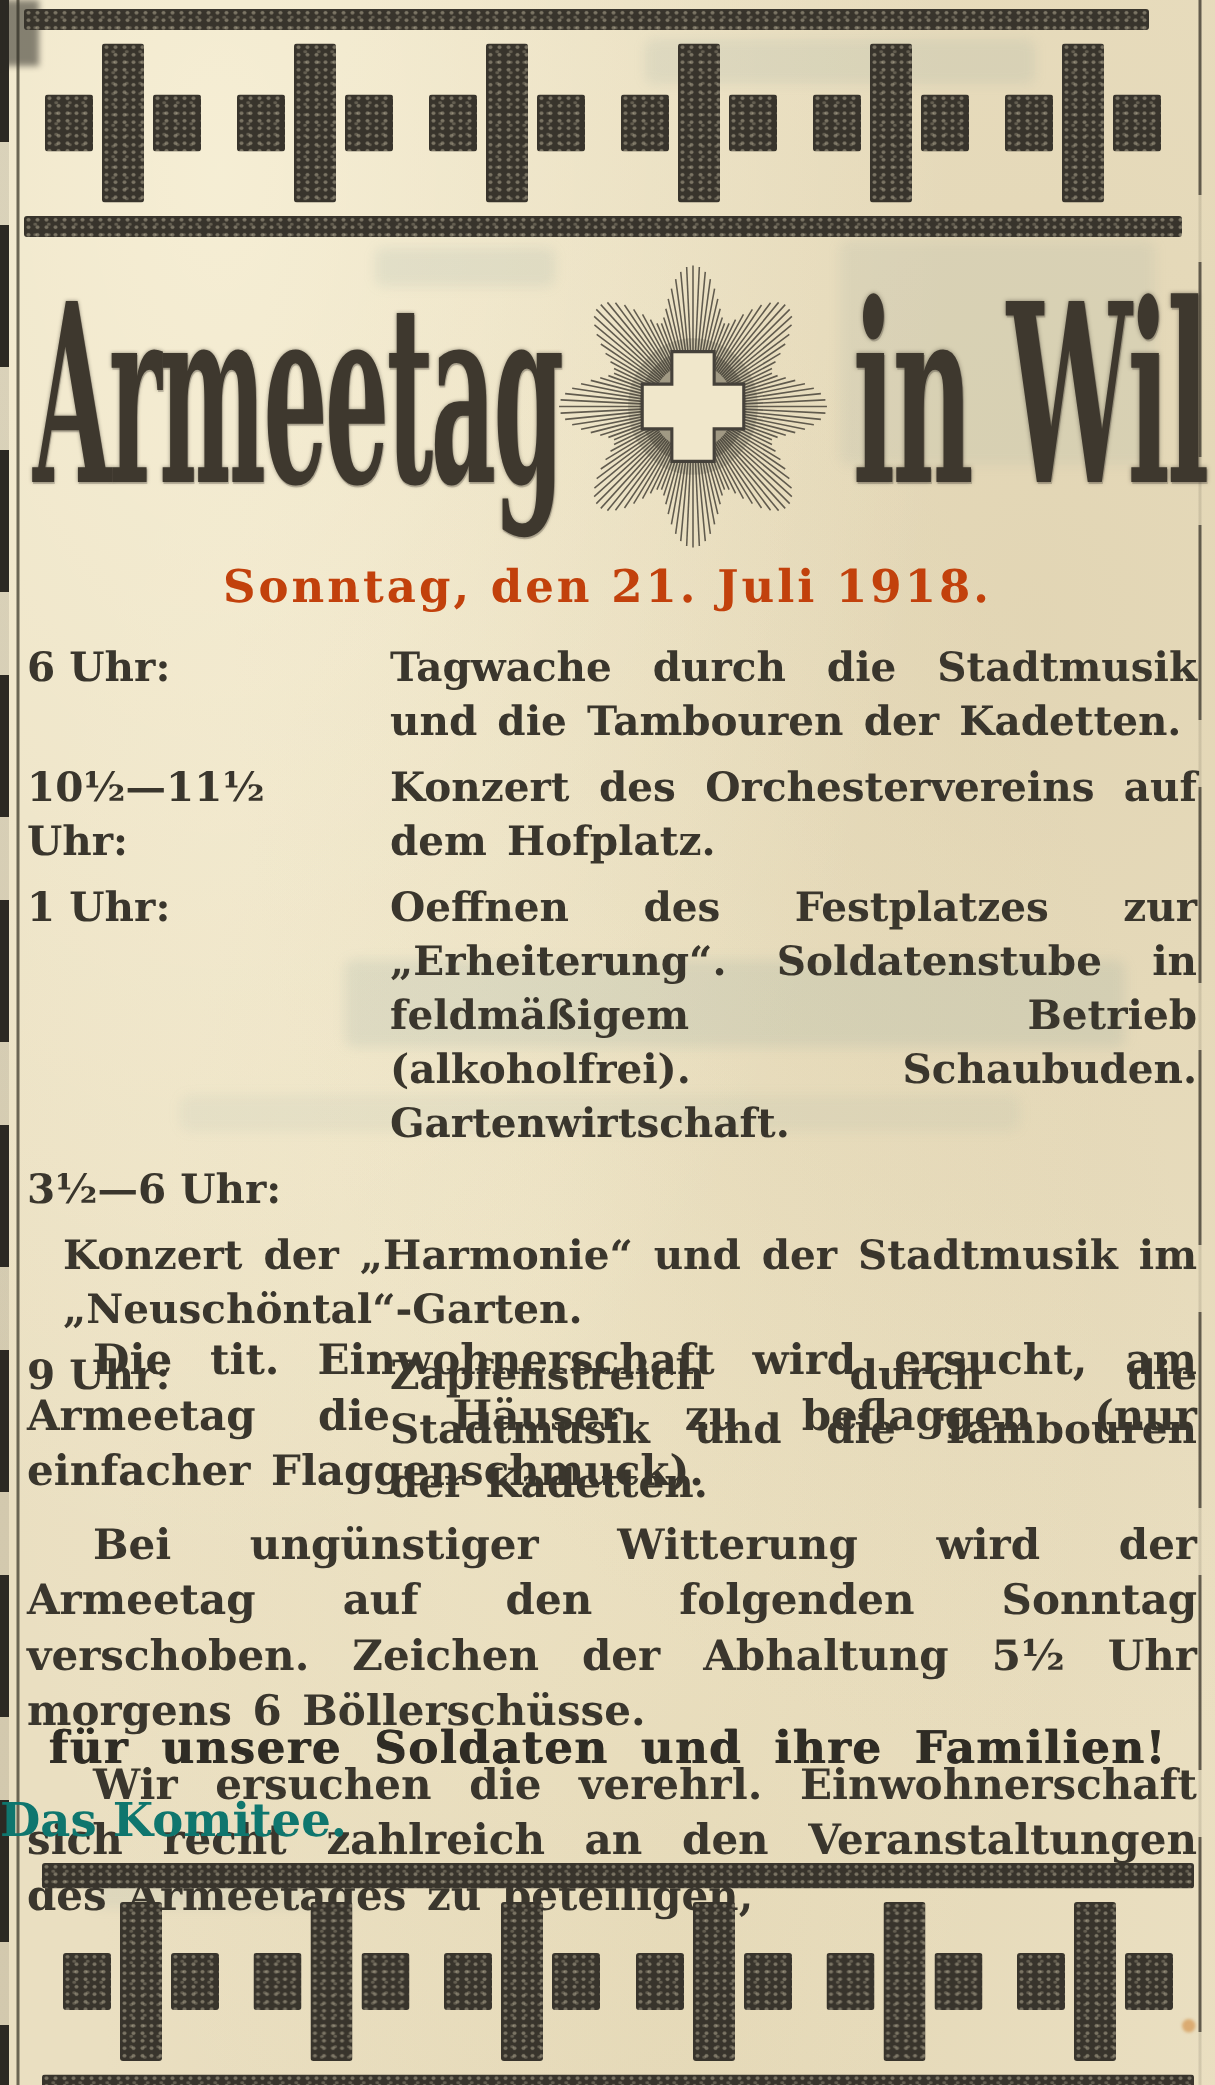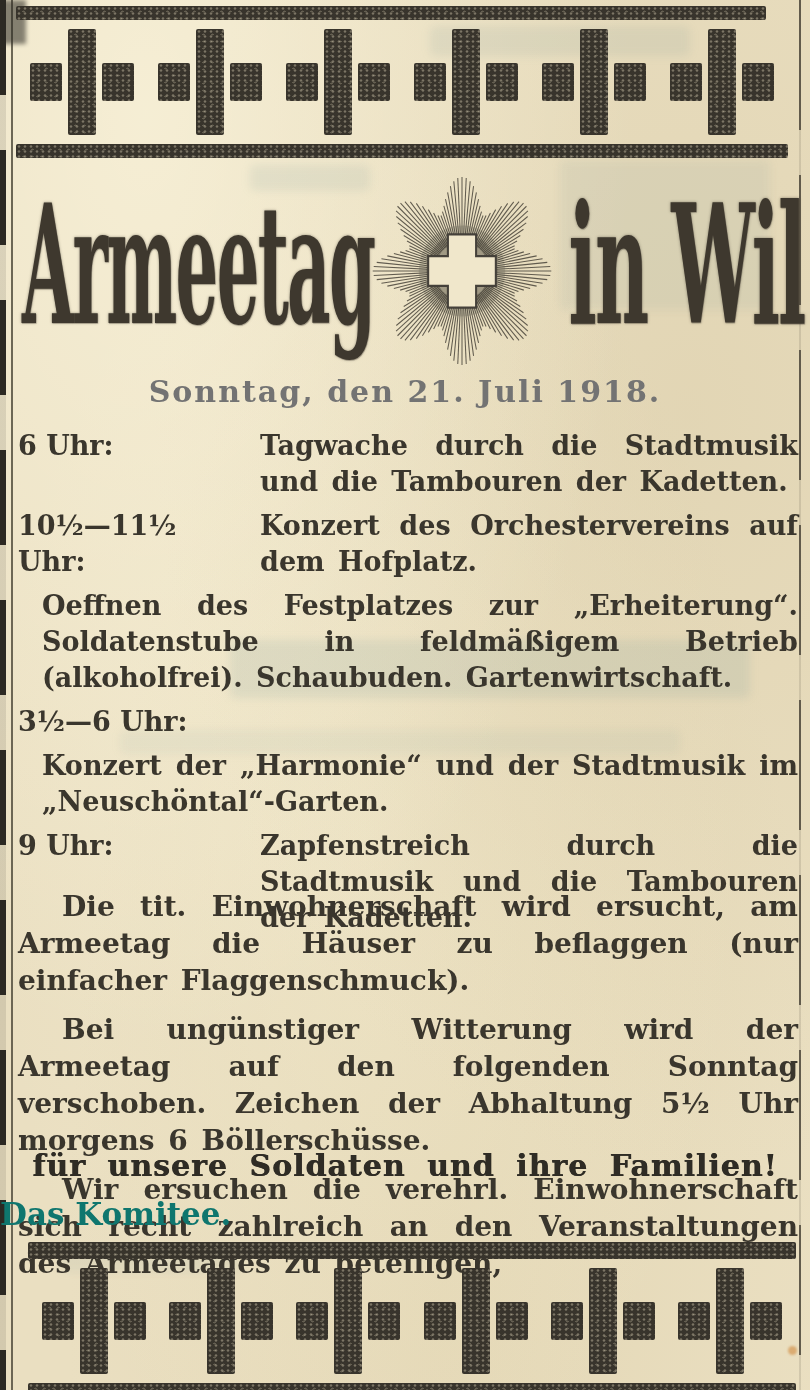--- a/index.html
+++ b/index.html
@@ -50,21 +50,21 @@
       font-size:120px;letter-spacing:-3px;
       text-shadow:0 0 3px rgba(62,56,46,.55), 1px 1px 0 rgba(62,56,46,.25);}
   .hl-left{left:22px;top:182px;transform:scale(.56,1.38);transform-origin:left top;}
   .hl-right{right:6px;top:182px;transform:scale(.62,1.38);transform-origin:right top;}
   .emblem{left:368px;top:172px;width:188px;height:198px;}
   .emblem svg{width:100%;height:100%;}
   .emblem line{stroke:#49443a;stroke-width:1.1;opacity:.85;}
 
   
   .dateline{left:0;right:0;top:374px;text-align:center;font-weight:bold;
-    font-size:30px;letter-spacing:2px;color:#737373;}
+    font-size:30px;letter-spacing:2px;color:#c2410c;}
   .sched{left:18px;right:12px;top:428px;}
   .srow{display:flex;margin-bottom:8px;}
   .stime{flex:none;width:218px;font-size:27px;line-height:36px;font-weight:bold;color:#3a362d;}
   .sdesc{flex:1;font-size:27px;line-height:36px;font-weight:bold;color:#3a362d;
     text-align:justify;word-spacing:4px;margin-left:24px;}
   .paras{left:18px;right:12px;top:888px;}
   .paras p{margin:0 0 12px 0;font-size:28px;line-height:37px;font-weight:bold;color:#3a362d;
     text-indent:44px;text-align:justify;word-spacing:4px;}
   .appeal{left:0;right:0;top:1148px;text-align:center;font-weight:bold;font-size:30px;
     letter-spacing:1px;word-spacing:10px;color:#2f2c25;
@@ -285,20 +285,21 @@
 <div class="abs sched">
   <div class="srow">
     <div class="stime">6 Uhr:</div>
     <div class="sdesc">Tagwache durch die Stadtmusik und die Tambouren der Kadetten.</div>
   </div>
   <div class="srow">
     <div class="stime">10½—11½ Uhr:</div>
     <div class="sdesc">Konzert des Orchestervereins auf dem Hofplatz.</div>
   </div>
   <div class="srow">
+    <div class="stime">1 Uhr:</div>
     <div class="sdesc">Oeffnen des Festplatzes zur „Erheiterung“. Soldatenstube in feldmäßigem Betrieb (alkoholfrei). Schaubuden. Gartenwirtschaft.</div>
   </div>
   <div class="srow">
     <div class="stime">3½—6 Uhr:</div>
   </div>
   <div class="srow">
     <div class="sdesc">Konzert der „Harmonie“ und der Stadtmusik im „Neuschöntal“-Garten.</div>
   </div>
   <div class="srow">
     <div class="stime">9 Uhr:</div>

